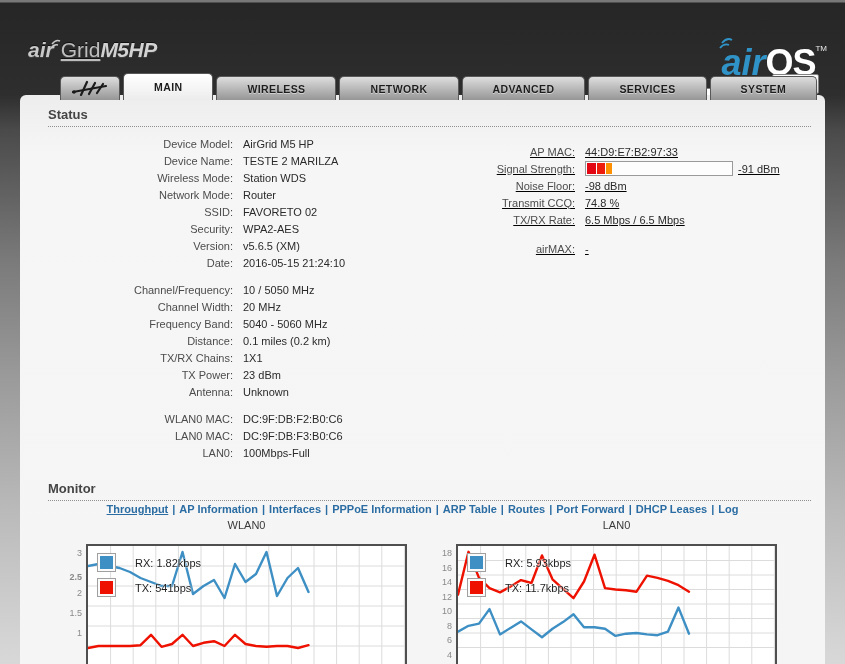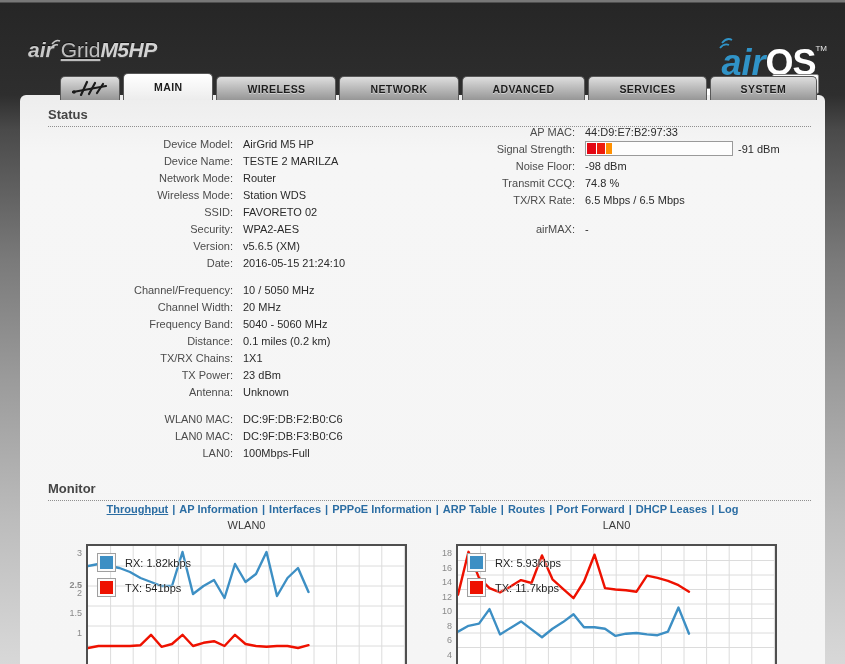--- a/index.html
+++ b/index.html
@@ -35,21 +35,21 @@
     background:linear-gradient(180deg,#fdfdfd,#d9d9d9);border:1px solid #828282;border-radius:2px;
     font-size:11px;color:#222;font-family:inherit;cursor:pointer;}
   
   .panel{position:absolute;left:20px;top:95px;width:805px;height:569px;
     background:linear-gradient(180deg,#ededed 0px,#f6f6f6 60px,#f5f5f5 100%);
     border-radius:6px 6px 0 0;}
   .section-heading{position:absolute;left:28px;right:14px;font-size:13px;font-weight:bold;color:#454545;
     border-bottom:1px dotted #8f8f8f;padding-bottom:4px;}
   
   .status-left{position:absolute;left:28px;top:40px;width:390px;}
-  .status-right{position:absolute;left:420px;top:28px;width:380px;}
+  .status-right{position:absolute;left:420px;top:48px;width:380px;text-decoration:underline;}
   .row{height:17px;display:flex;align-items:center;font-size:11px;}
   .row .lbl{width:185px;text-align:right;padding-right:10px;color:#4c4c4c;flex:none;}
   .status-right .row .lbl{width:135px;}
   .row .val{color:#2a2a2a;white-space:nowrap;}
   .group-gap{height:10px;}
   .airmax-gap{height:12px;}
   .signal-bar{display:inline-flex;align-items:stretch;width:144px;height:11px;border:1px solid #9a9a9a;
     background:#fdfdfd;padding:1px;gap:1px;margin-right:5px;}
   .signal-bar .seg{height:100%;}
   
@@ -64,21 +64,21 @@
   .chart-body{display:flex;margin-top:9px;}
   .ticks{position:relative;width:26px;flex:none;}
   .ticks span{position:absolute;right:4px;width:22px;text-align:right;font-size:9px;color:#8a8a8a;}
   .plot{position:relative;width:317px;height:118px;background:#ffffff;
     border:2px solid #4f4f4f;border-bottom:none;flex:none;overflow:hidden;}
   .plot svg{position:absolute;left:0;top:0;}
   .legend{position:absolute;left:9px;top:7px;}
   .legend .item{display:flex;align-items:center;margin-bottom:6px;}
   .legend .frame{background:#fbfbfb;border:1px solid #a0a0a0;padding:2px;line-height:0;}
   .legend .swatch{display:inline-block;width:13px;height:13px;}
-  .legend .ltxt{margin-left:9px;font-size:11px;color:#1f1f1f;
+  .legend .ltxt{margin-left:19px;font-size:11px;color:#1f1f1f;
     text-shadow:0 0 2px #fff,0 0 2px #fff;}
 </style>
 </head>
 <body>
 
 <div id="app">
 
   <div class="logo-left">
     <span class="air">air</span><span class="waves"><svg width="11" height="10" viewBox="0 0 11 10">
           <path d="M1 9 Q4 5 8 6" stroke="#c9c9c9" stroke-width="1.4" fill="none"></path>
@@ -127,26 +127,26 @@
 
       <div class="row">
             <span class="lbl">Device Model:</span>
             <span class="val">AirGrid M5 HP</span>
           </div>
           <div class="row">
             <span class="lbl">Device Name:</span>
             <span class="val">TESTE 2 MARILZA</span>
           </div>
           <div class="row">
+            <span class="lbl">Wireless Mode:</span>
+            <span class="val">Station WDS</span>
+          </div>
+          <div class="row">
             <span class="lbl">Network Mode:</span>
             <span class="val">Router</span>
-          </div>
-          <div class="row">
-            <span class="lbl">Wireless Mode:</span>
-            <span class="val">Station WDS</span>
           </div>
           <div class="row">
             <span class="lbl">SSID:</span>
             <span class="val">FAVORETO 02</span>
           </div>
           <div class="row">
             <span class="lbl">Security:</span>
             <span class="val">WPA2-AES</span>
           </div>
           <div class="row">
@@ -248,21 +248,21 @@
 
     <div class="monitor-links">
       <a class="current">Throughput</a><span class="sep">|</span><a>AP Information</a><span class="sep">|</span><a>Interfaces</a><span class="sep">|</span><a>PPPoE Information</a><span class="sep">|</span><a>ARP Table</a><span class="sep">|</span><a>Routes</a><span class="sep">|</span><a>Port Forward</a><span class="sep">|</span><a>DHCP Leases</a><span class="sep">|</span><a>Log</a>
     </div>
 
     <div class="chart-block c0">
       <div class="chart-title">WLAN0</div>
       <div class="chart-body">
         <div class="ticks">
             <span style="top: 4px;">3</span>
-            <span style="top: 36px; font-weight: bold;">2.5</span>
+            <span style="top: 28px; font-weight: bold;">2.5</span>
             <span style="top: 44px;">2</span>
             <span style="top: 64px;">1.5</span>
             <span style="top: 84px;">1</span>
             <span style="top: 122px;">0.5</span>
           </div>
         <div class="plot">
             <svg width="317" height="118">
               <line x1="22.6" x2="22.6" y1="0" y2="118" stroke="#dcdcdc" stroke-width="1"></line>
               <line x1="45.2" x2="45.2" y1="0" y2="118" stroke="#dcdcdc" stroke-width="1"></line>
               <line x1="67.80000000000001" x2="67.80000000000001" y1="0" y2="118" stroke="#dcdcdc" stroke-width="1"></line>

